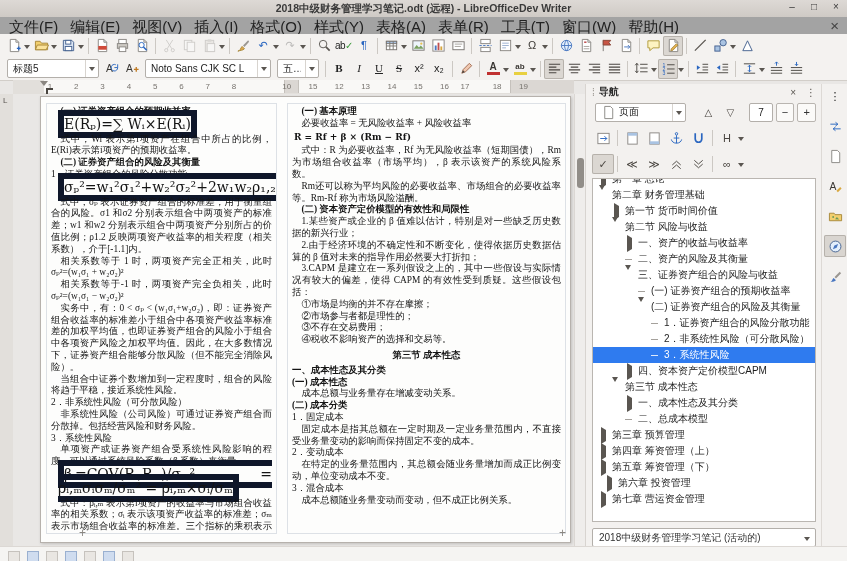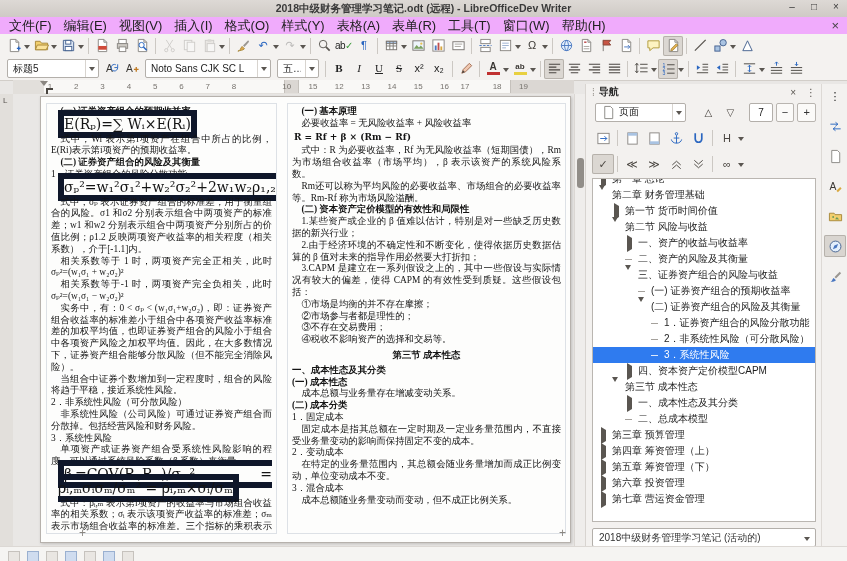--- a/index.html
+++ b/index.html
@@ -6,22 +6,22 @@
   body{width:847px;height:561px;position:relative;overflow:hidden;background:#e9e7e5;
        font-family:"Liberation Sans","DejaVu Sans",sans-serif;font-size:11px;color:#222;
        -webkit-font-smoothing:antialiased}
   
   .titlebar{position:absolute;top:0;left:0;right:0;height:17px;background:linear-gradient(#ddd9d5,#cfcac5);
             border-bottom:1px solid #b5b0ab;display:flex;align-items:center;justify-content:center;
             font-weight:bold;font-size:10.5px;color:#3a3a3a}
   .win-controls{position:absolute;right:5px;top:1px;display:flex;gap:10px;font-weight:normal;color:#3a3a3a;font-size:10px}
   .win-controls span{width:12px;text-align:center;cursor:default}
   
-  .menubar{position:absolute;top:17px;left:0;right:0;height:17px;background:#f0abfc;display:flex;
-           align-items:center;padding-left:3px;font-size:13px;border-bottom:1px solid #eceae7}
+  .menubar{position:absolute;top:17px;left:0;right:0;height:17px;background:#a3a3a3;display:flex;
+           align-items:flex-start;padding-left:3px;font-size:15px;border-bottom:1px solid #eceae7}
   .menu-item{padding:1px 6px;border-radius:2px}
   .menubar-close{margin-left:auto;padding-right:8px;color:#444}
   
   .tb{position:absolute;left:0;right:0;background:#f4f2f0;display:flex;align-items:center;padding-left:4px}
   #tb-main{top:34px;height:23px;border-bottom:1px solid #e3dfdb}
   #tb-fmt{top:57px;height:23px;border-bottom:1px solid #d2cec9}
   .tb-btn{min-width:20px;height:20px;display:flex;align-items:center;justify-content:center;border-radius:2px;position:relative}
   .tb-btn.act{background:#dbd7d2;box-shadow:inset 0 0 0 1px #b6b1ab}
   .tb-btn.dis{opacity:.35}
   .caret{width:0;height:0;border:3px solid transparent;border-top:4px solid #5a5651;margin:5px 1px 0 0}
@@ -737,21 +737,21 @@
         <span>第三章 预算管理</span>
       </div>
       <div class="trow" style="padding-left: 6px;">
         <span class="texp"><span class="tri-r"></span></span>
         <span>第四章 筹资管理（上）</span>
       </div>
       <div class="trow" style="padding-left: 6px;">
         <span class="texp"><span class="tri-r"></span></span>
         <span>第五章 筹资管理（下）</span>
       </div>
-      <div class="trow" style="padding-left: 6px;">
+      <div class="trow" style="padding-left: 12px;">
         <span class="texp"><span class="tri-r"></span></span>
         <span>第六章 投资管理</span>
       </div>
       <div class="trow" style="padding-left: 6px;">
         <span class="texp"><span class="tri-r"></span></span>
         <span>第七章 营运资金管理</span>
       </div>
     </div>
   <div class="nav-combo">
     <span>2018中级财务管理学习笔记 (活动的)</span>

